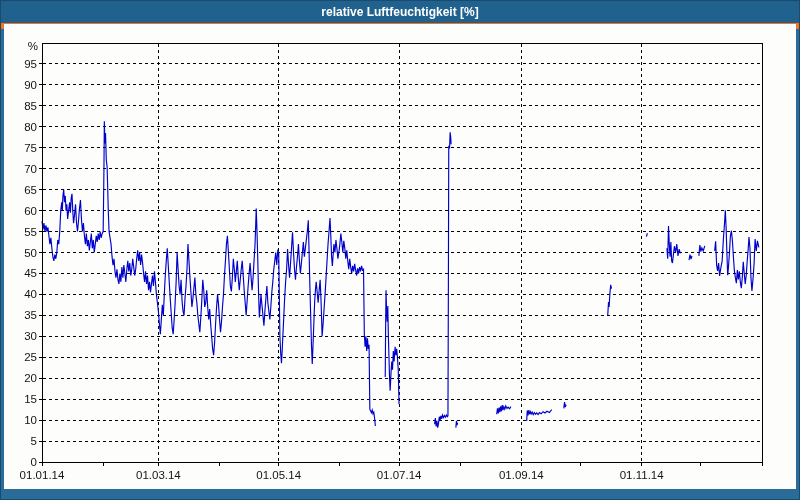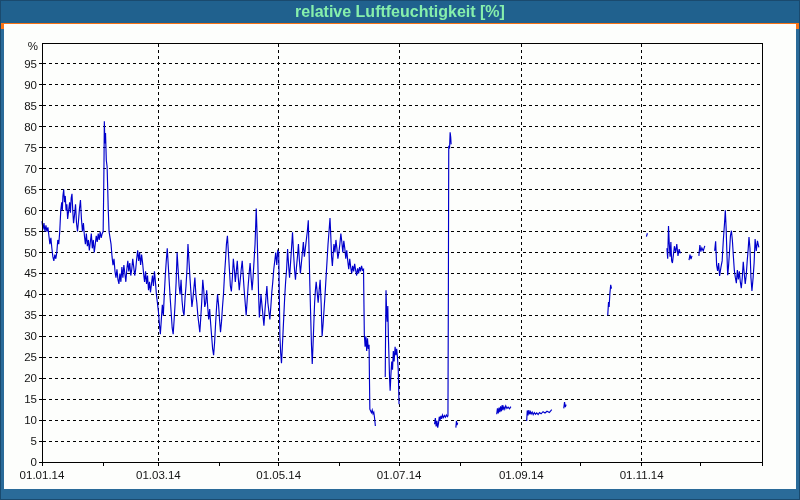--- a/index.html
+++ b/index.html
@@ -9,22 +9,22 @@
     background:#2a6b99;
     box-sizing:border-box;
     border:1px solid #1a4a6e;
     font-family:"Liberation Sans", sans-serif;
     overflow:hidden;
   }
   .titlebar{
     position:absolute;left:0;top:0;right:0;height:22px;
     background:#20618e;
     border-bottom:6px solid #f97316;
-    color:#86efac;
-    font-size:16px;font-weight:bold;
+    color:#ffffff;
+    font-size:12px;font-weight:bold;
     text-align:center;line-height:22px;
     user-select:none;
   }
   .content{
     position:absolute;left:3px;right:3px;top:23px;bottom:10px;
     background:#fdfefc;
   }
   svg.chart{
     position:absolute;left:0;top:0;width:800px;height:500px;
     pointer-events:none;

